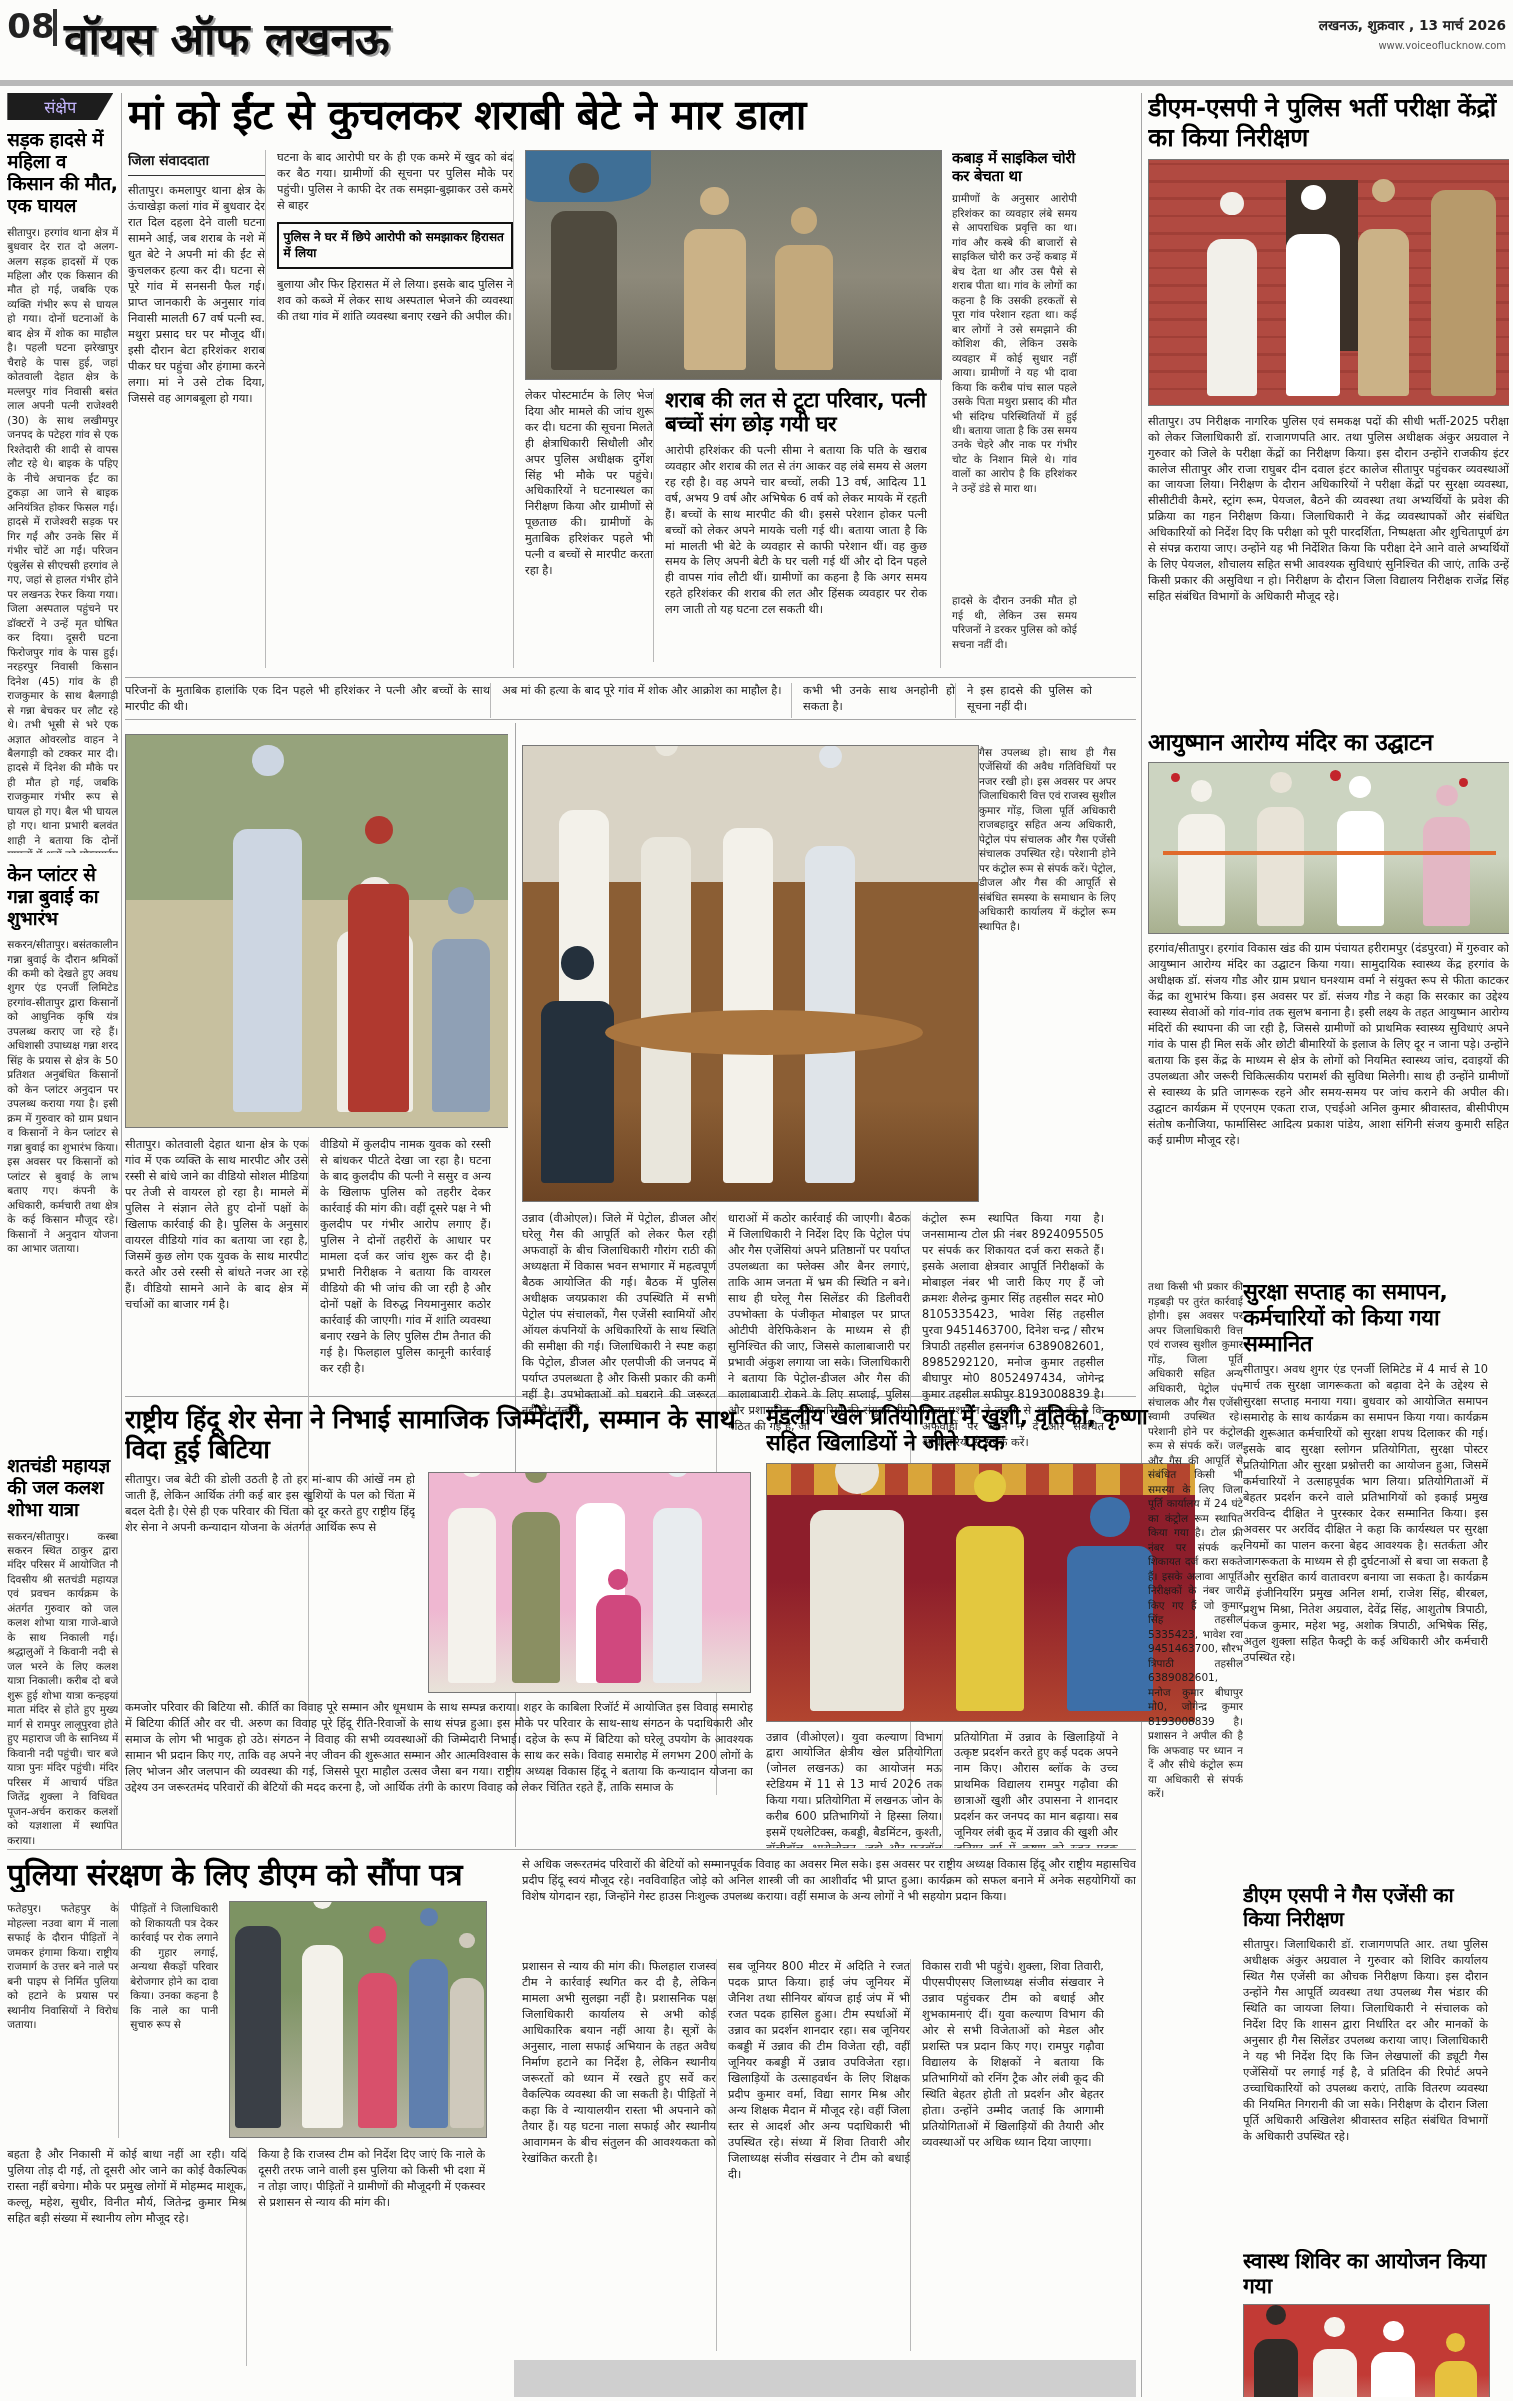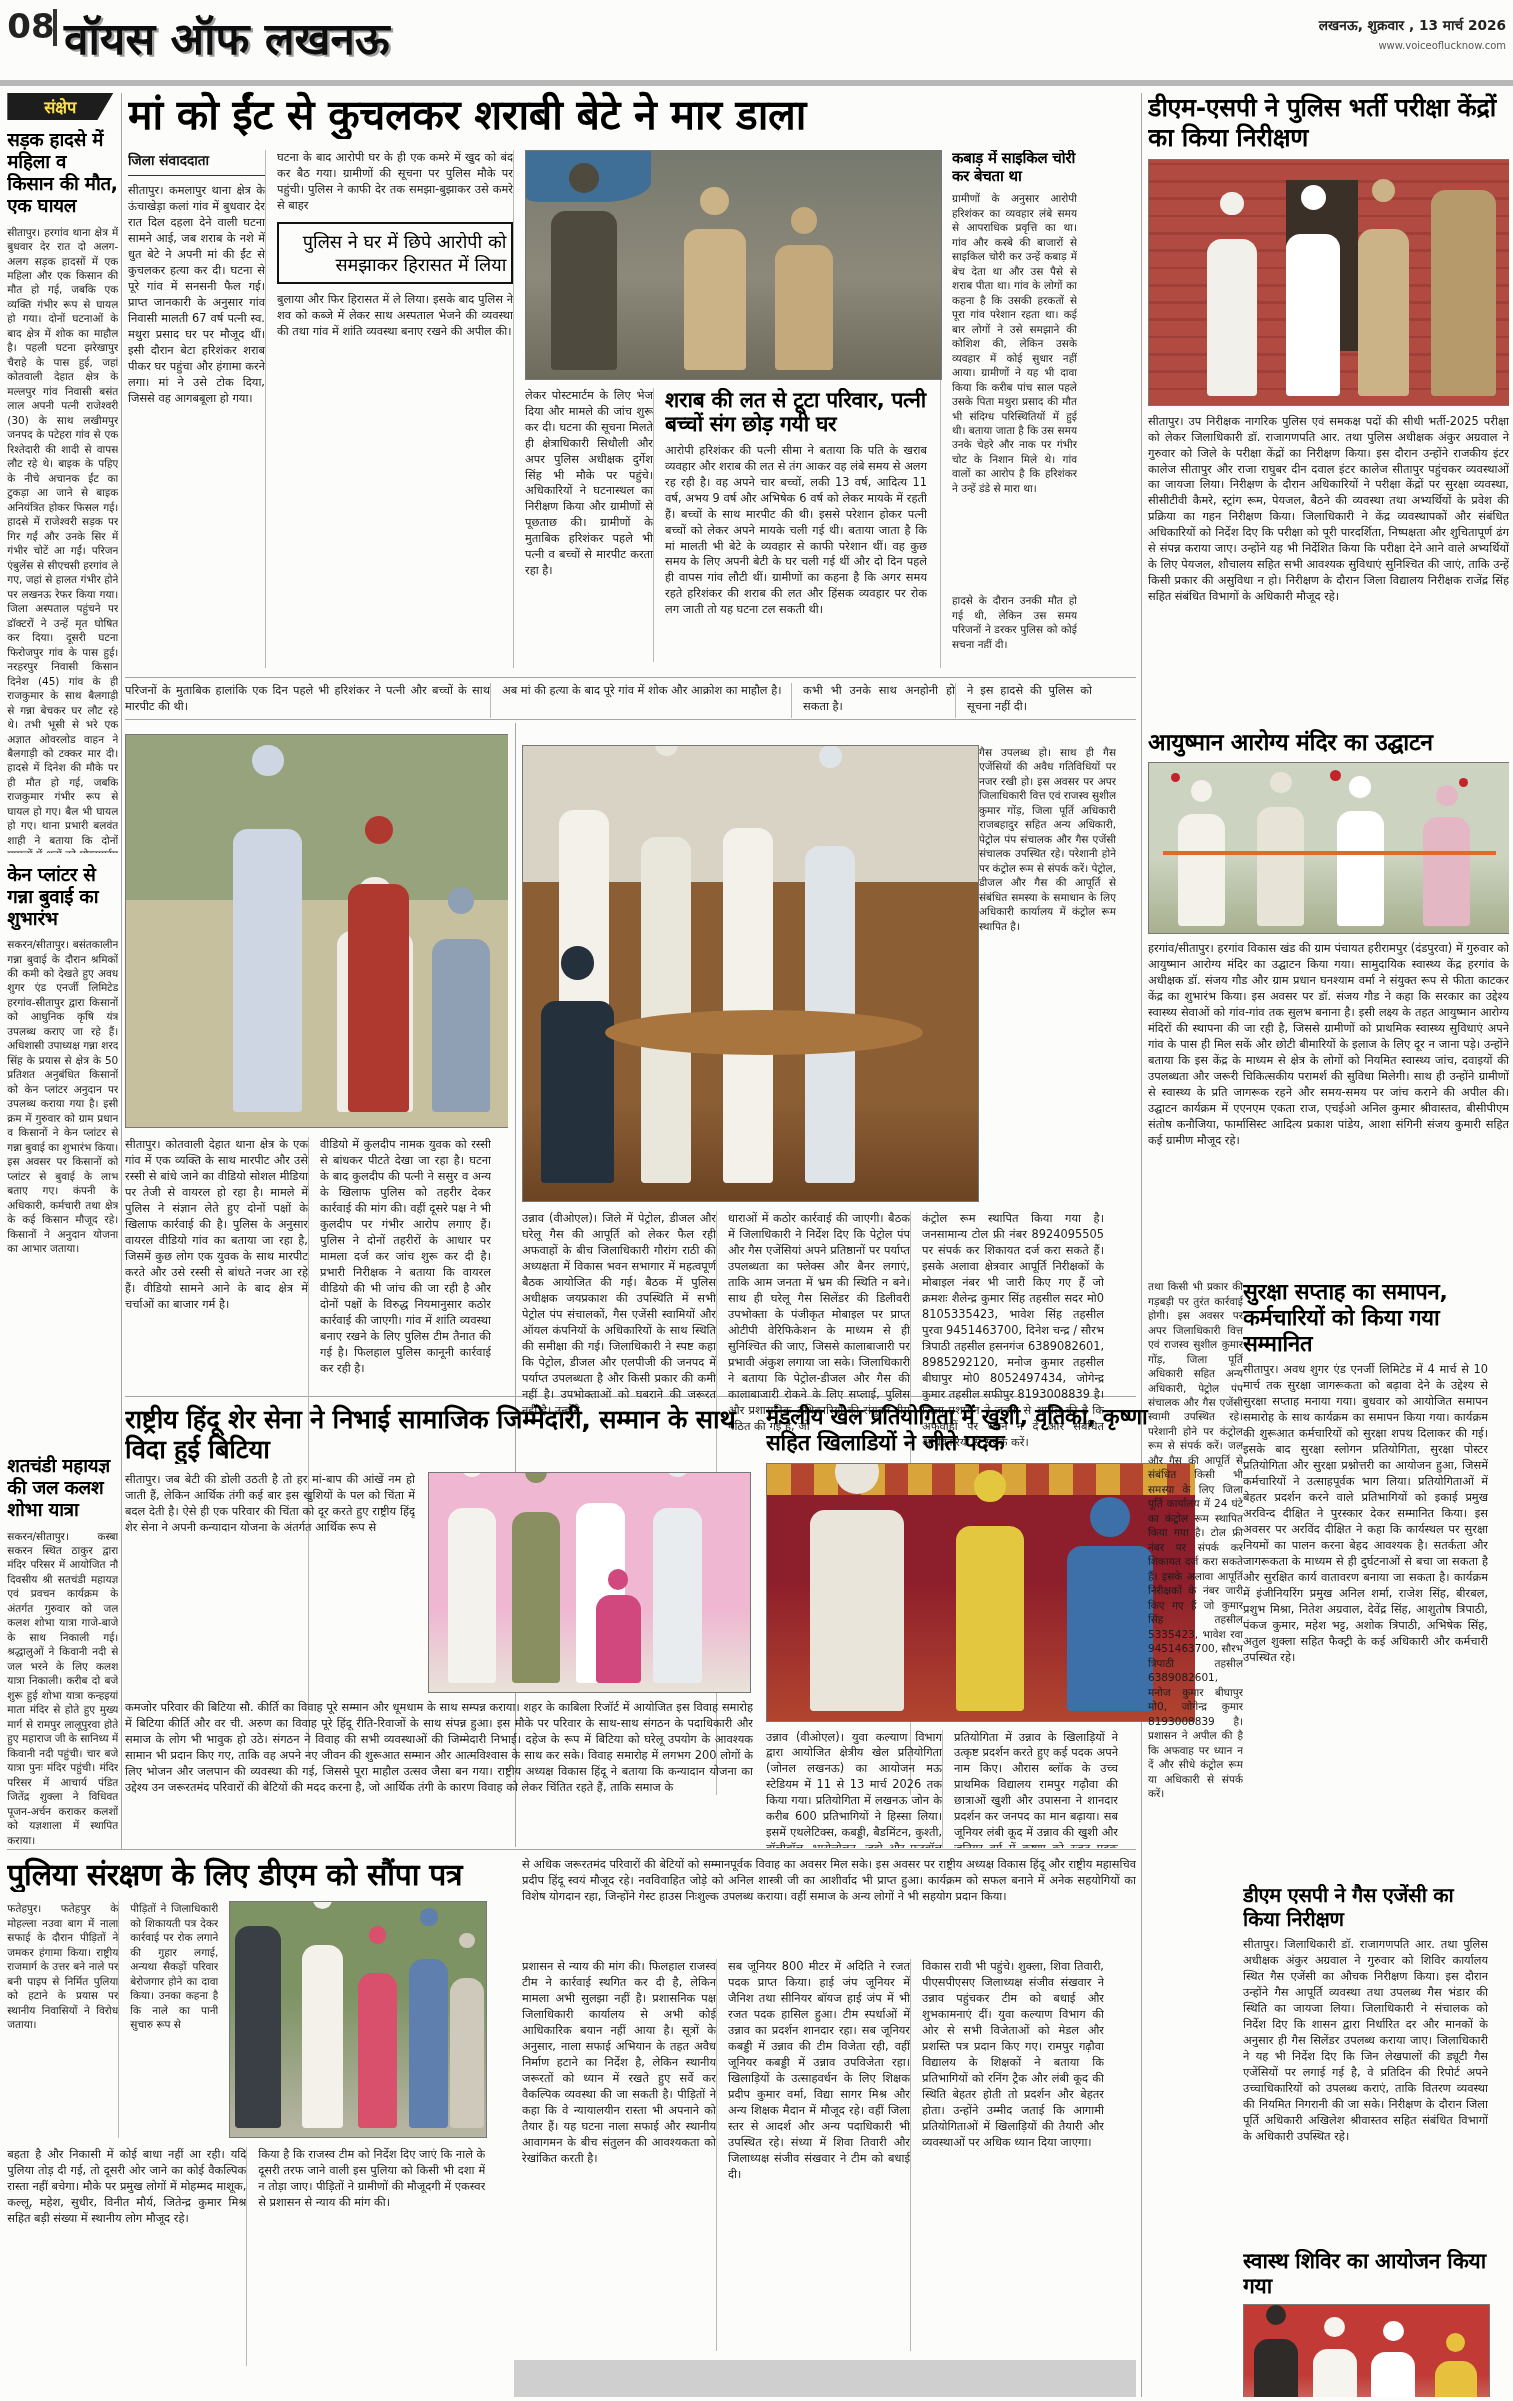--- a/index.html
+++ b/index.html
@@ -8,22 +8,22 @@
   .abs{position:absolute;box-sizing:border-box}
   .bt{font-size:11.4px;line-height:1.4;text-align:justify;overflow:hidden;color:#1c1c1c}
   .bt-sm{font-size:10.5px;line-height:1.38;text-align:justify;overflow:hidden;color:#1c1c1c}
   .hl{font-weight:900;color:#000;line-height:1.18;letter-spacing:-0.3px;overflow:hidden}
   .rule-h{position:absolute;background:#a5a5a5;height:0.9px}
   .rule-v{position:absolute;background:#a5a5a5;width:0.9px}
   .photo{position:relative;overflow:hidden;border:0.9px solid #777}
   .pr{position:absolute;bottom:4%;border-radius:14.6px 14.6px 3.7px 3.7px;background:var(--c)}
   .pr::before{content:"";position:absolute;left:27%;top:-30%;width:46%;height:0;
               padding-top:46%;border-radius:50%;background:var(--c)}
-  .inset{border:2.7px solid #111;padding:5.5px 4.6px;margin:8.2px 0;font-size:18px;font-weight:400;
-         text-align:right;line-height:1.3;color:#000}
+  .inset{border:2.7px solid #111;padding:5.5px 4.6px;margin:8.2px 0;font-size:12px;font-weight:700;
+         text-align:left;line-height:1.3;color:#000}
   .byline{font-weight:800;font-size:13.7px;border-bottom:1.8px solid #333;padding-bottom:5.5px;margin-bottom:7.3px}
   .cell{box-sizing:border-box}
   .cell+.cell{border-left:0.9px solid #b9b9b9;padding-left:11px}
   .flexrow{display:flex}
 </style>
 </head>
 <body>
 
 <div class="page">
 
@@ -36,21 +36,21 @@
 
   <div class="rule-v" style="left:121px;top:93px;height:1756px"></div>
   <div class="rule-v" style="left:1141px;top:93px;height:2304px"></div>
   <div class="rule-v" style="left:515px;top:723px;height:1124px"></div>
   <div class="rule-h" style="left:125px;top:677px;width:1011px"></div>
   <div class="rule-h" style="left:125px;top:719px;width:1011px"></div>
   <div class="rule-h" style="left:125px;top:1396px;width:1011px"></div>
   <div class="rule-h" style="left:7.3px;top:1849px;width:1129px"></div>
 
   <div class="abs" style="left:7.3px;top:93px;width:111px;height:1754px;overflow:hidden">
-    <div style="width:106px;height:27px;background:#1d1d1d;color:#fde047;font-weight:700;font-size:16.4px;
+    <div style="width:106px;height:27px;background:#1d1d1d;color:#c4b5fd;font-weight:400;font-size:16.4px;
                 display:flex;align-items:center;justify-content:center;clip-path:polygon(0 0,100% 0,85% 100%,0 100%)">संक्षेप</div>
     <div class="hl" style="font-size:18.7px;margin:9px 0 7.3px">सड़क हादसे में महिला व किसान की मौत, एक घायल</div>
     <div class="bt-sm" style="height:628px">सीतापुर। हरगांव थाना क्षेत्र में बुधवार देर रात दो अलग-अलग सड़क हादसों में एक महिला और एक किसान की मौत हो गई, जबकि एक व्यक्ति गंभीर रूप से घायल हो गया। दोनों घटनाओं के बाद क्षेत्र में शोक का माहौल है। पहली घटना झरेखापुर चैराहे के पास हुई, जहां कोतवाली देहात क्षेत्र के मल्लपुर गांव निवासी बसंत लाल अपनी पत्नी राजेश्वरी (30) के साथ लखीमपुर जनपद के पटेहरा गांव से एक रिश्तेदारी की शादी से वापस लौट रहे थे। बाइक के पहिए के नीचे अचानक ईंट का टुकड़ा आ जाने से बाइक अनियंत्रित होकर फिसल गई। हादसे में राजेश्वरी सड़क पर गिर गईं और उनके सिर में गंभीर चोटें आ गईं। परिजन एंबुलेंस से सीएचसी हरगांव ले गए, जहां से हालत गंभीर होने पर लखनऊ रेफर किया गया। जिला अस्पताल पहुंचने पर डॉक्टरों ने उन्हें मृत घोषित कर दिया। दूसरी घटना फिरोजपुर गांव के पास हुई। नरहरपुर निवासी किसान दिनेश (45) गांव के ही राजकुमार के साथ बैलगाड़ी से गन्ना बेचकर घर लौट रहे थे। तभी भूसी से भरे एक अज्ञात ओवरलोड वाहन ने बैलगाड़ी को टक्कर मार दी। हादसे में दिनेश की मौके पर ही मौत हो गई, जबकि राजकुमार गंभीर रूप से घायल हो गए। बैल भी घायल हो गए। थाना प्रभारी बलवंत शाही ने बताया कि दोनों मामलों में शवों को पोस्टमार्टम के लिए भेजकर आगे की कार्रवाई की जा रही है तथा टक्कर मारने वाले वाहन की तलाश की जा रही है।</div>
     <div class="hl" style="font-size:18.7px;margin:11px 0 7.3px">केन प्लांटर से गन्ना बुवाई का शुभारंभ</div>
     <div class="bt-sm" style="height:507px">सकरन/सीतापुर। बसंतकालीन गन्ना बुवाई के दौरान श्रमिकों की कमी को देखते हुए अवध शुगर एंड एनर्जी लिमिटेड हरगांव-सीतापुर द्वारा किसानों को आधुनिक कृषि यंत्र उपलब्ध कराए जा रहे हैं। अधिशासी उपाध्यक्ष गन्ना शरद सिंह के प्रयास से क्षेत्र के 50 प्रतिशत अनुबंधित किसानों को केन प्लांटर अनुदान पर उपलब्ध कराया गया है। इसी क्रम में गुरुवार को ग्राम प्रधान व किसानों ने केन प्लांटर से गन्ना बुवाई का शुभारंभ किया। इस अवसर पर किसानों को प्लांटर से बुवाई के लाभ बताए गए। कंपनी के अधिकारी, कर्मचारी तथा क्षेत्र के कई किसान मौजूद रहे। किसानों ने अनुदान योजना का आभार जताया।</div>
     <div class="hl" style="font-size:18.7px;margin:11px 0 7.3px">शतचंडी महायज्ञ की जल कलश शोभा यात्रा</div>
     <div class="bt-sm" style="height:392px">सकरन/सीतापुर। कस्बा सकरन स्थित ठाकुर द्वारा मंदिर परिसर में आयोजित नौ दिवसीय श्री सतचंडी महायज्ञ एवं प्रवचन कार्यक्रम के अंतर्गत गुरुवार को जल कलश शोभा यात्रा गाजे-बाजे के साथ निकाली गई। श्रद्धालुओं ने किवानी नदी से जल भरने के लिए कलश यात्रा निकाली। करीब दो बजे शुरू हुई शोभा यात्रा कन्हइयां माता मंदिर से होते हुए मुख्य मार्ग से रामपुर लालूपुरवा होते हुए महाराज जी के सानिध्य में किवानी नदी पहुंची। चार बजे यात्रा पुनः मंदिर पहुंची। मंदिर परिसर में आचार्य पंडित जितेंद्र शुक्ला ने विधिवत पूजन-अर्चन कराकर कलशों को यज्ञशाला में स्थापित कराया।</div>
   </div>
 
   <div class="abs" style="left:128px;top:91px;width:1011px;height:584px;overflow:hidden">

